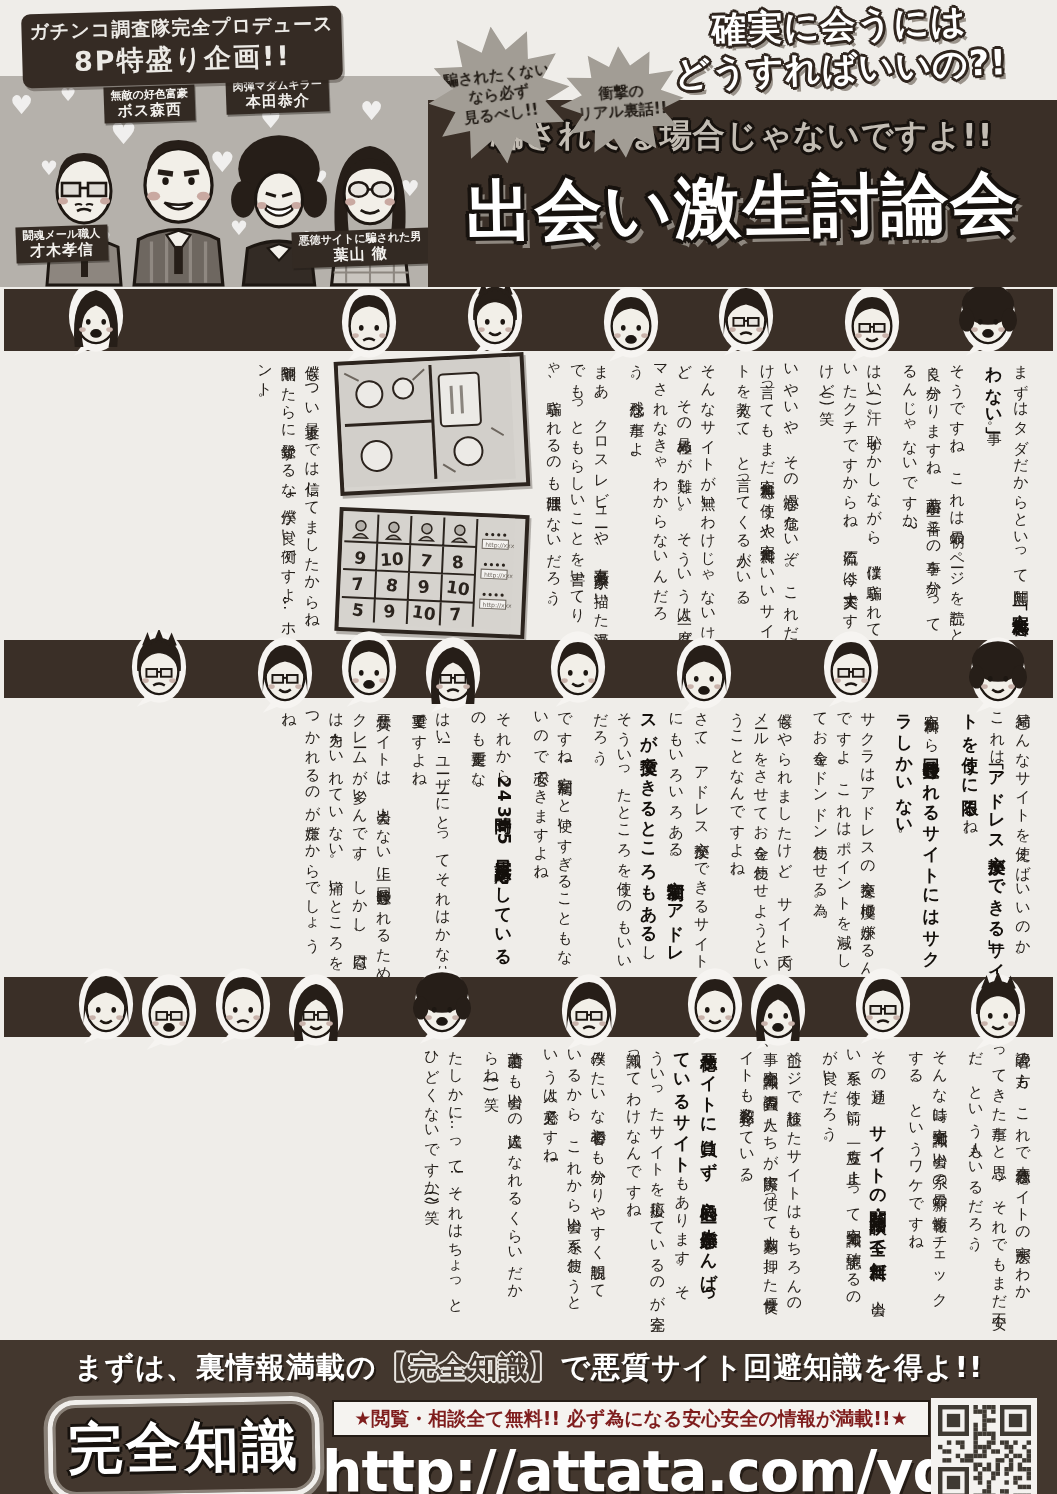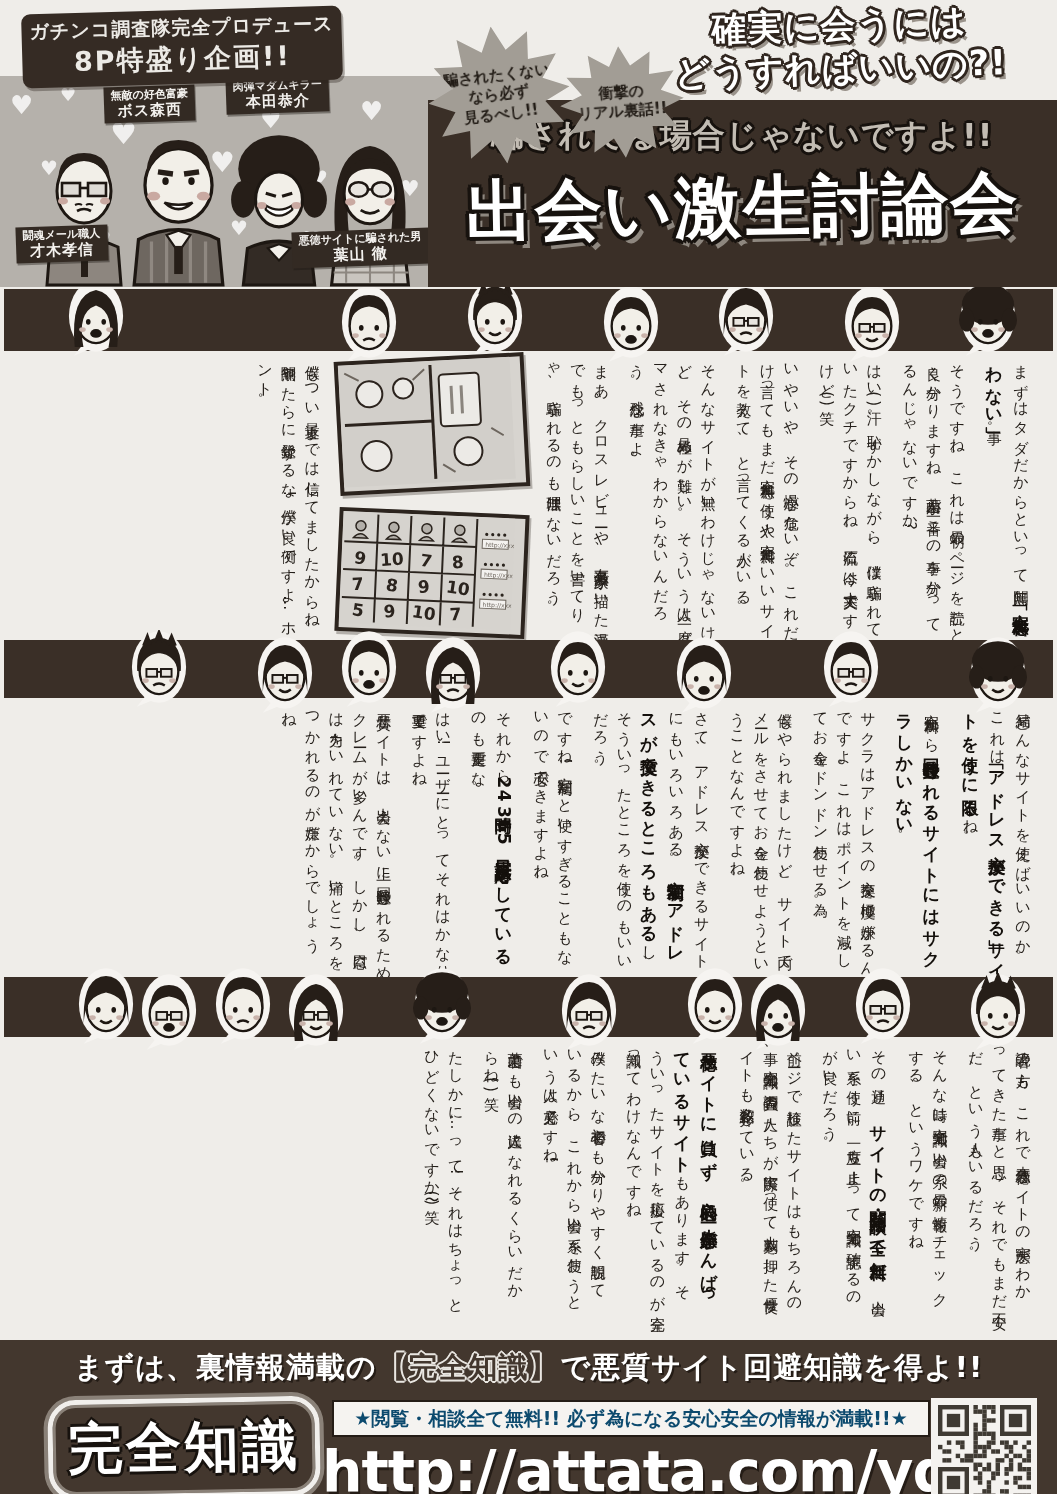--- a/index.html
+++ b/index.html
@@ -75,21 +75,21 @@
   .f-brand{color:#43372e;margin:0 2px;
       text-shadow:-2px 0 #e9e6e1,2px 0 #e9e6e1,0 -2px #e9e6e1,0 2px #e9e6e1,
                   -1px -1px #e9e6e1,1px 1px #e9e6e1,-1px 1px #e9e6e1,1px -1px #e9e6e1;}
   .f-logo{position:absolute;left:48px;top:58px;width:262px;height:90px;display:flex;
       align-items:center;justify-content:center;font-size:55px;font-weight:900;color:#fff;
       letter-spacing:3px;border:5px solid #f1efec;border-radius:28px;transform:rotate(-1deg);
       box-shadow:0 0 0 4px #8a8178,inset 0 0 0 3px #8a8178;
       text-shadow:-3px 0 #17120e,3px 0 #17120e,0 -3px #17120e,0 3px #17120e,2px 2px #17120e;}
   .f-strip{position:absolute;left:332px;top:60px;width:598px;height:37px;background:#f5f3f0;
       border:2px solid #241c16;box-sizing:border-box;display:flex;align-items:center;
-      justify-content:center;font-size:19px;font-weight:800;color:#0c4a6e;letter-spacing:0;}
+      justify-content:center;font-size:19px;font-weight:800;color:#7f1d1d;letter-spacing:0;}
   .f-url{position:absolute;left:322px;top:98px;width:618px;text-align:center;font-size:57px;
       font-weight:800;color:#fff;letter-spacing:-1px;text-shadow:2px 3px 0 #241c16;}
   .f-qr{position:absolute;right:20px;top:58px;width:106px;height:106px;background:#f4f2ef;
       display:flex;align-items:center;justify-content:center;}
 </style>
 </head>
 <body>
 
 <div class="page">
 

